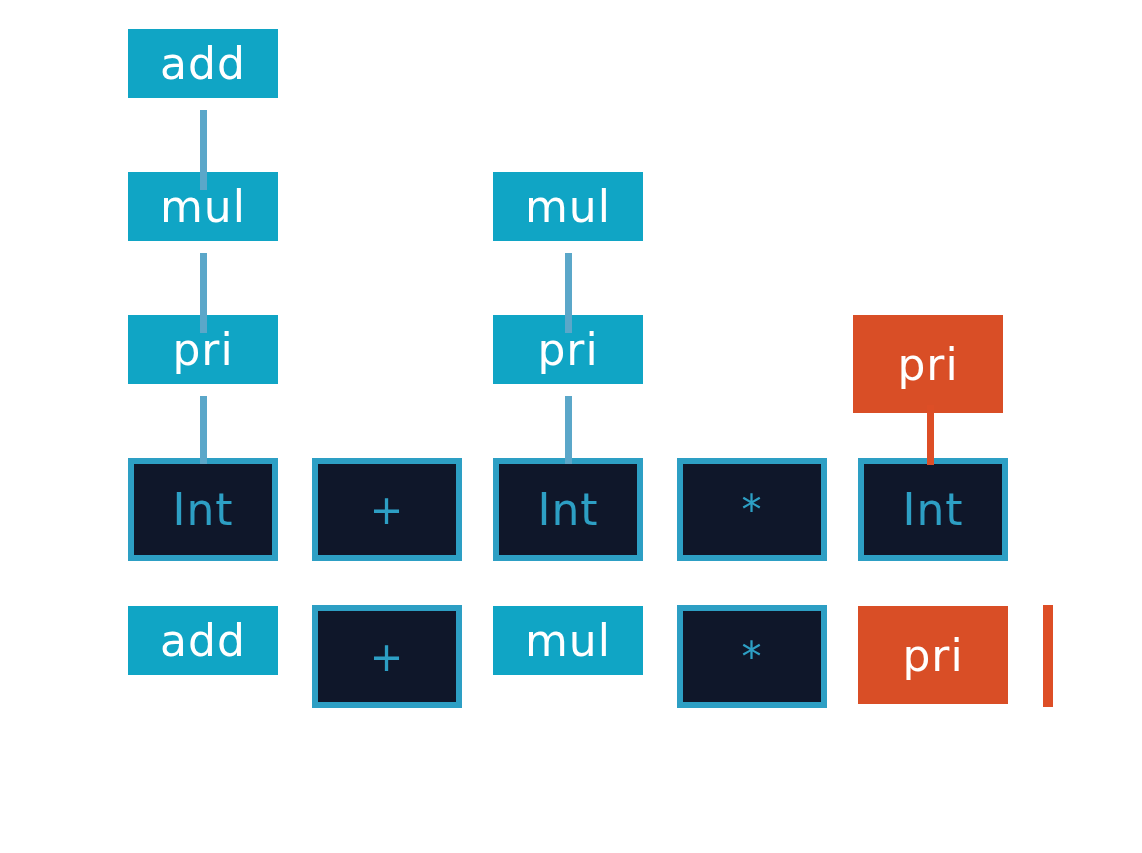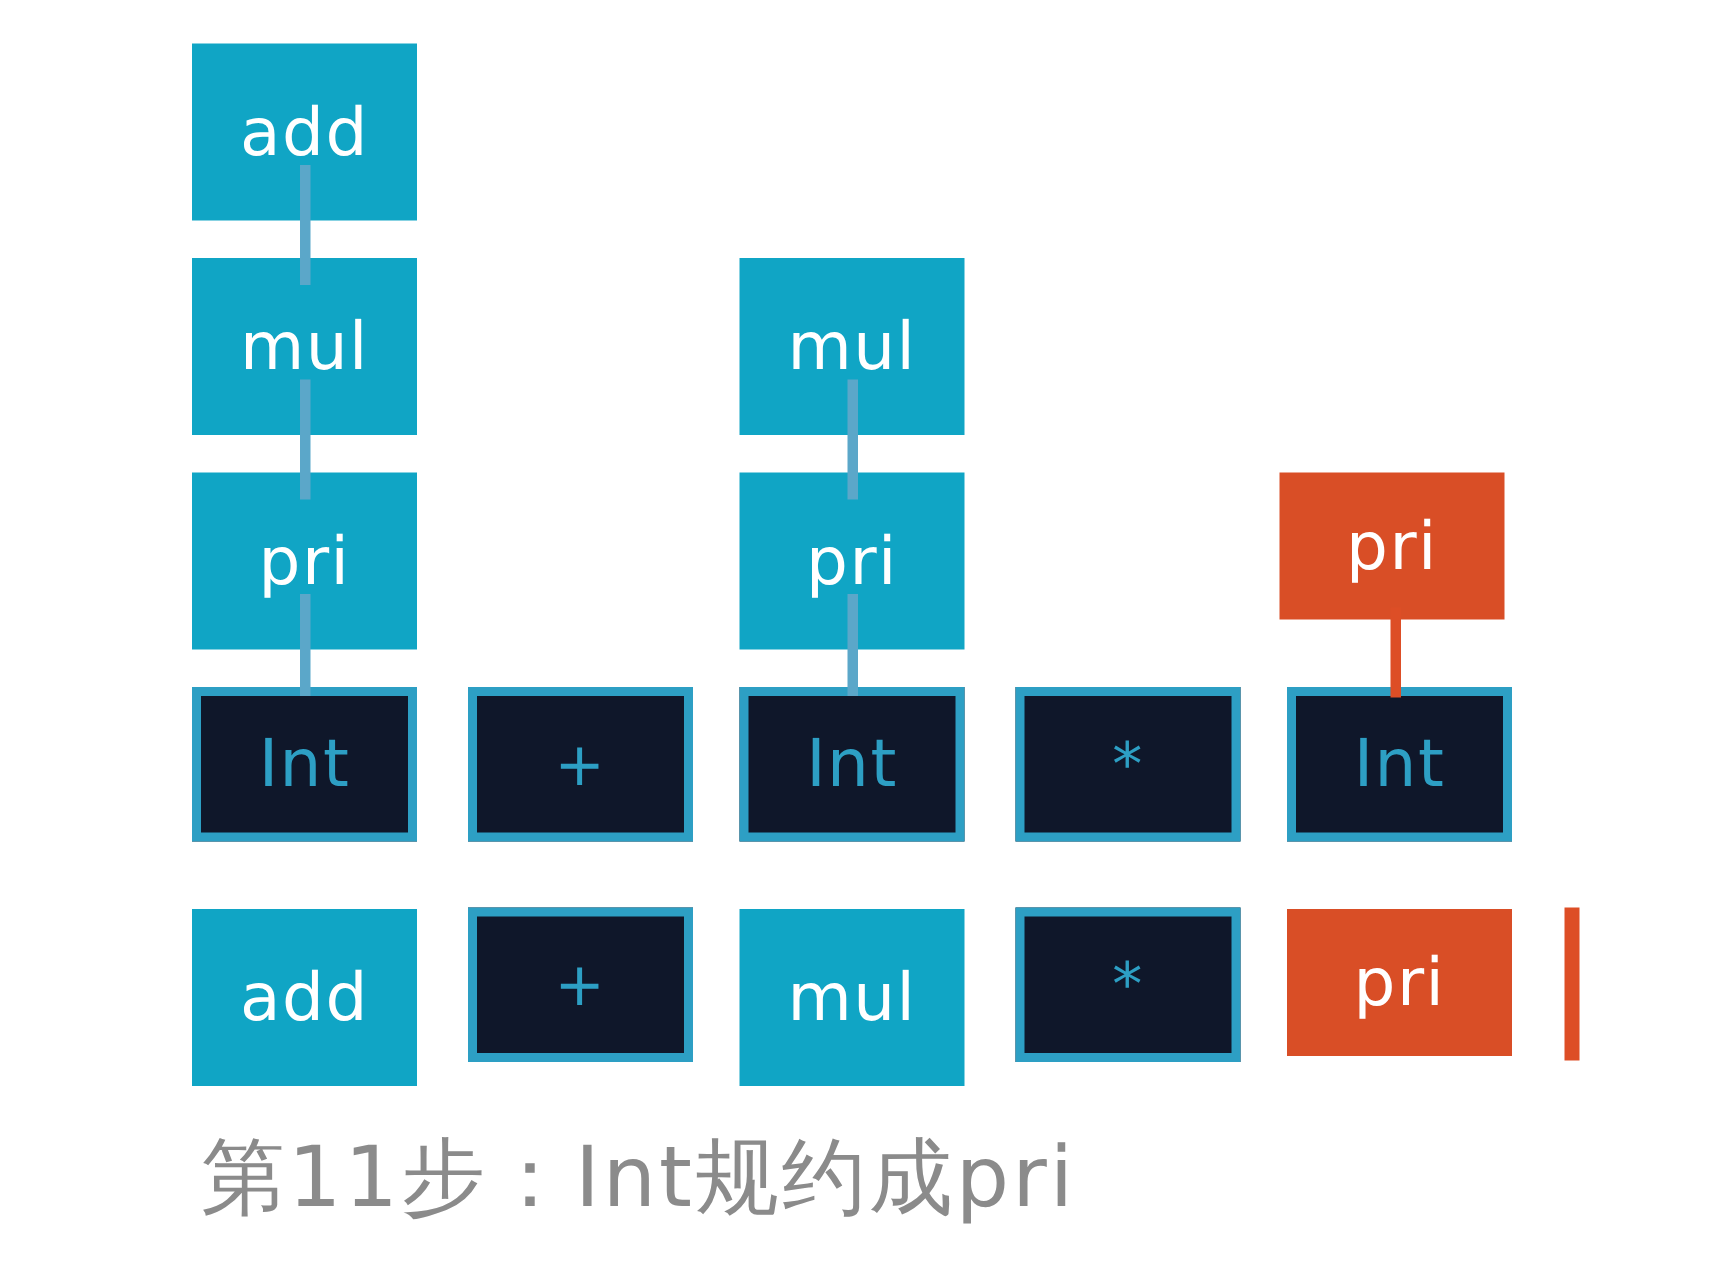--- a/index.html
+++ b/index.html
@@ -29,21 +29,21 @@
     width: 150px;
     display: flex;
     align-items: center;
     justify-content: center;
     font-size: 44px;
     letter-spacing: 1px;
     box-sizing: border-box;
     z-index: 2;
   }
   .filled {
-    height: 118px;
+    height: 69px;
     background: var(--teal);
     color: var(--white);
   }
   .orange {
     height: 98px;
     background: var(--orange);
     color: var(--white);
   }
   .outline {
     height: 103px;
@@ -138,15 +138,14 @@
   </div>
   <div class="box outline op" style="left:677px; top:605px;">
     <span>*</span>
   </div>
   <div class="box orange" style="left:858px; top:606px;">
     <span>pri</span>
   </div>
 
   <div class="cursor-bar" style="left:1043px; top:605px; height:102px;"></div>
 
-  <div class="caption">第11步：Int规约成pri</div>
 
 </div>
 
 </body></html>

